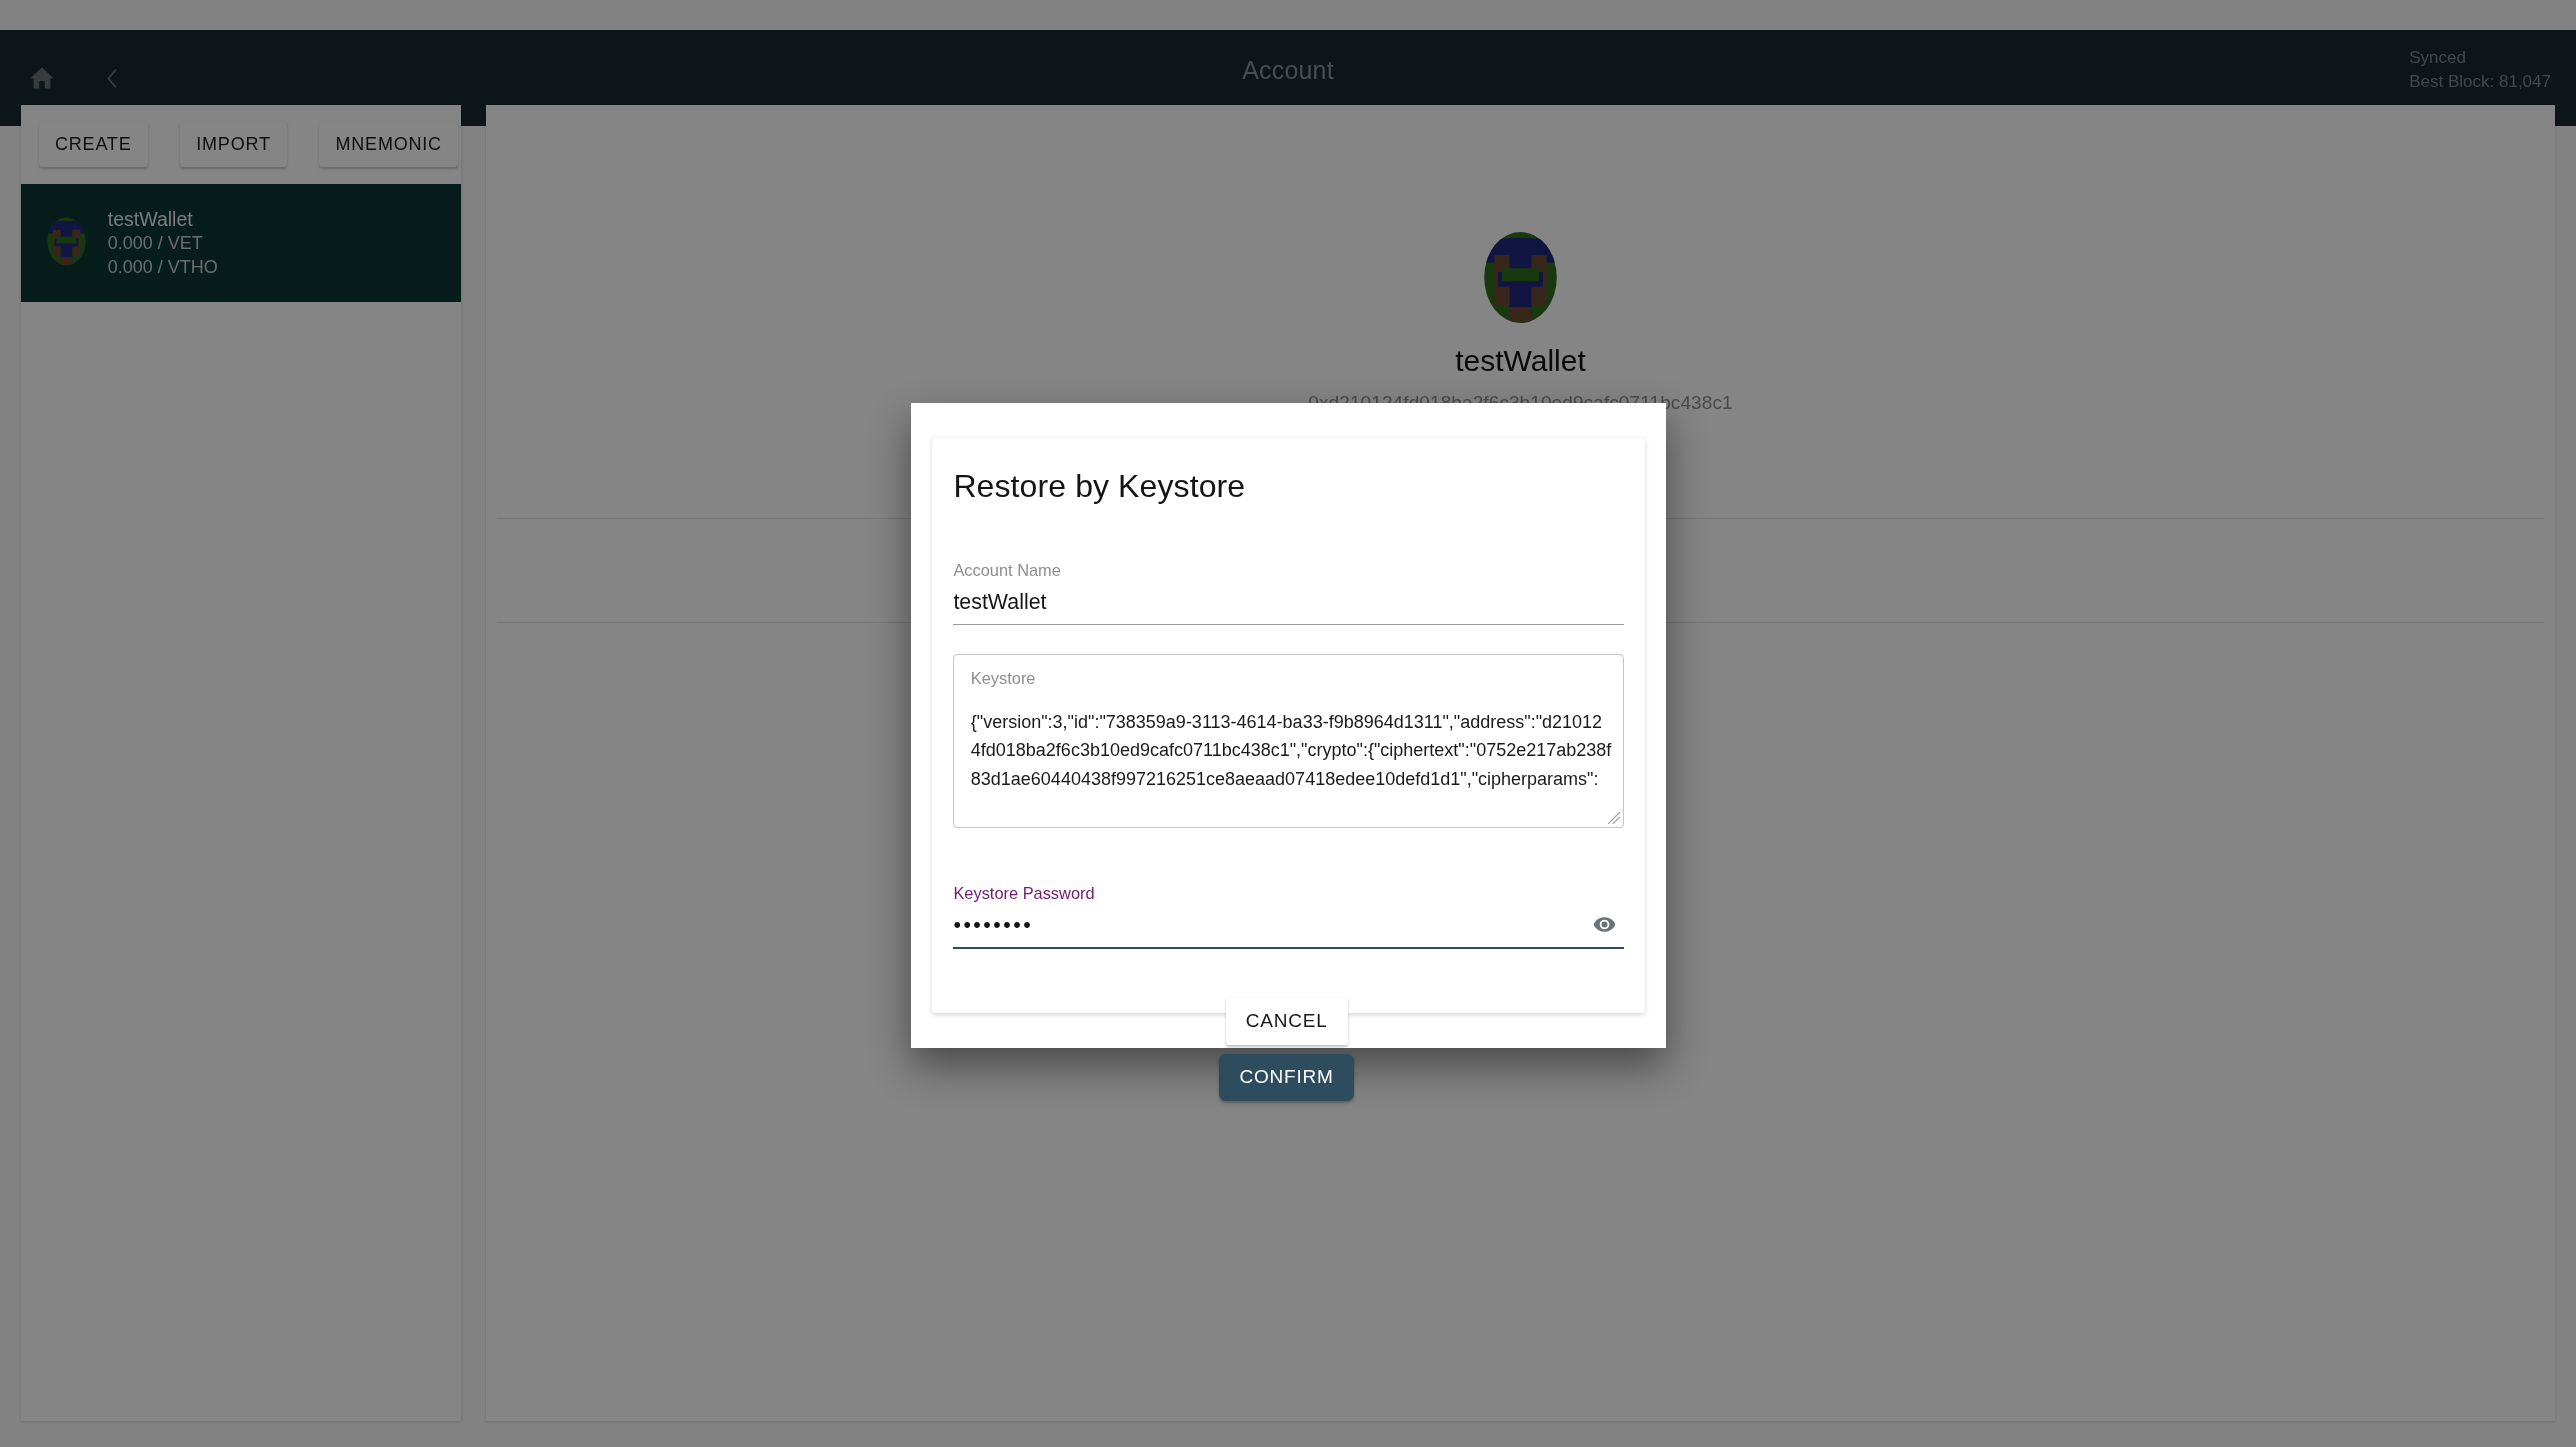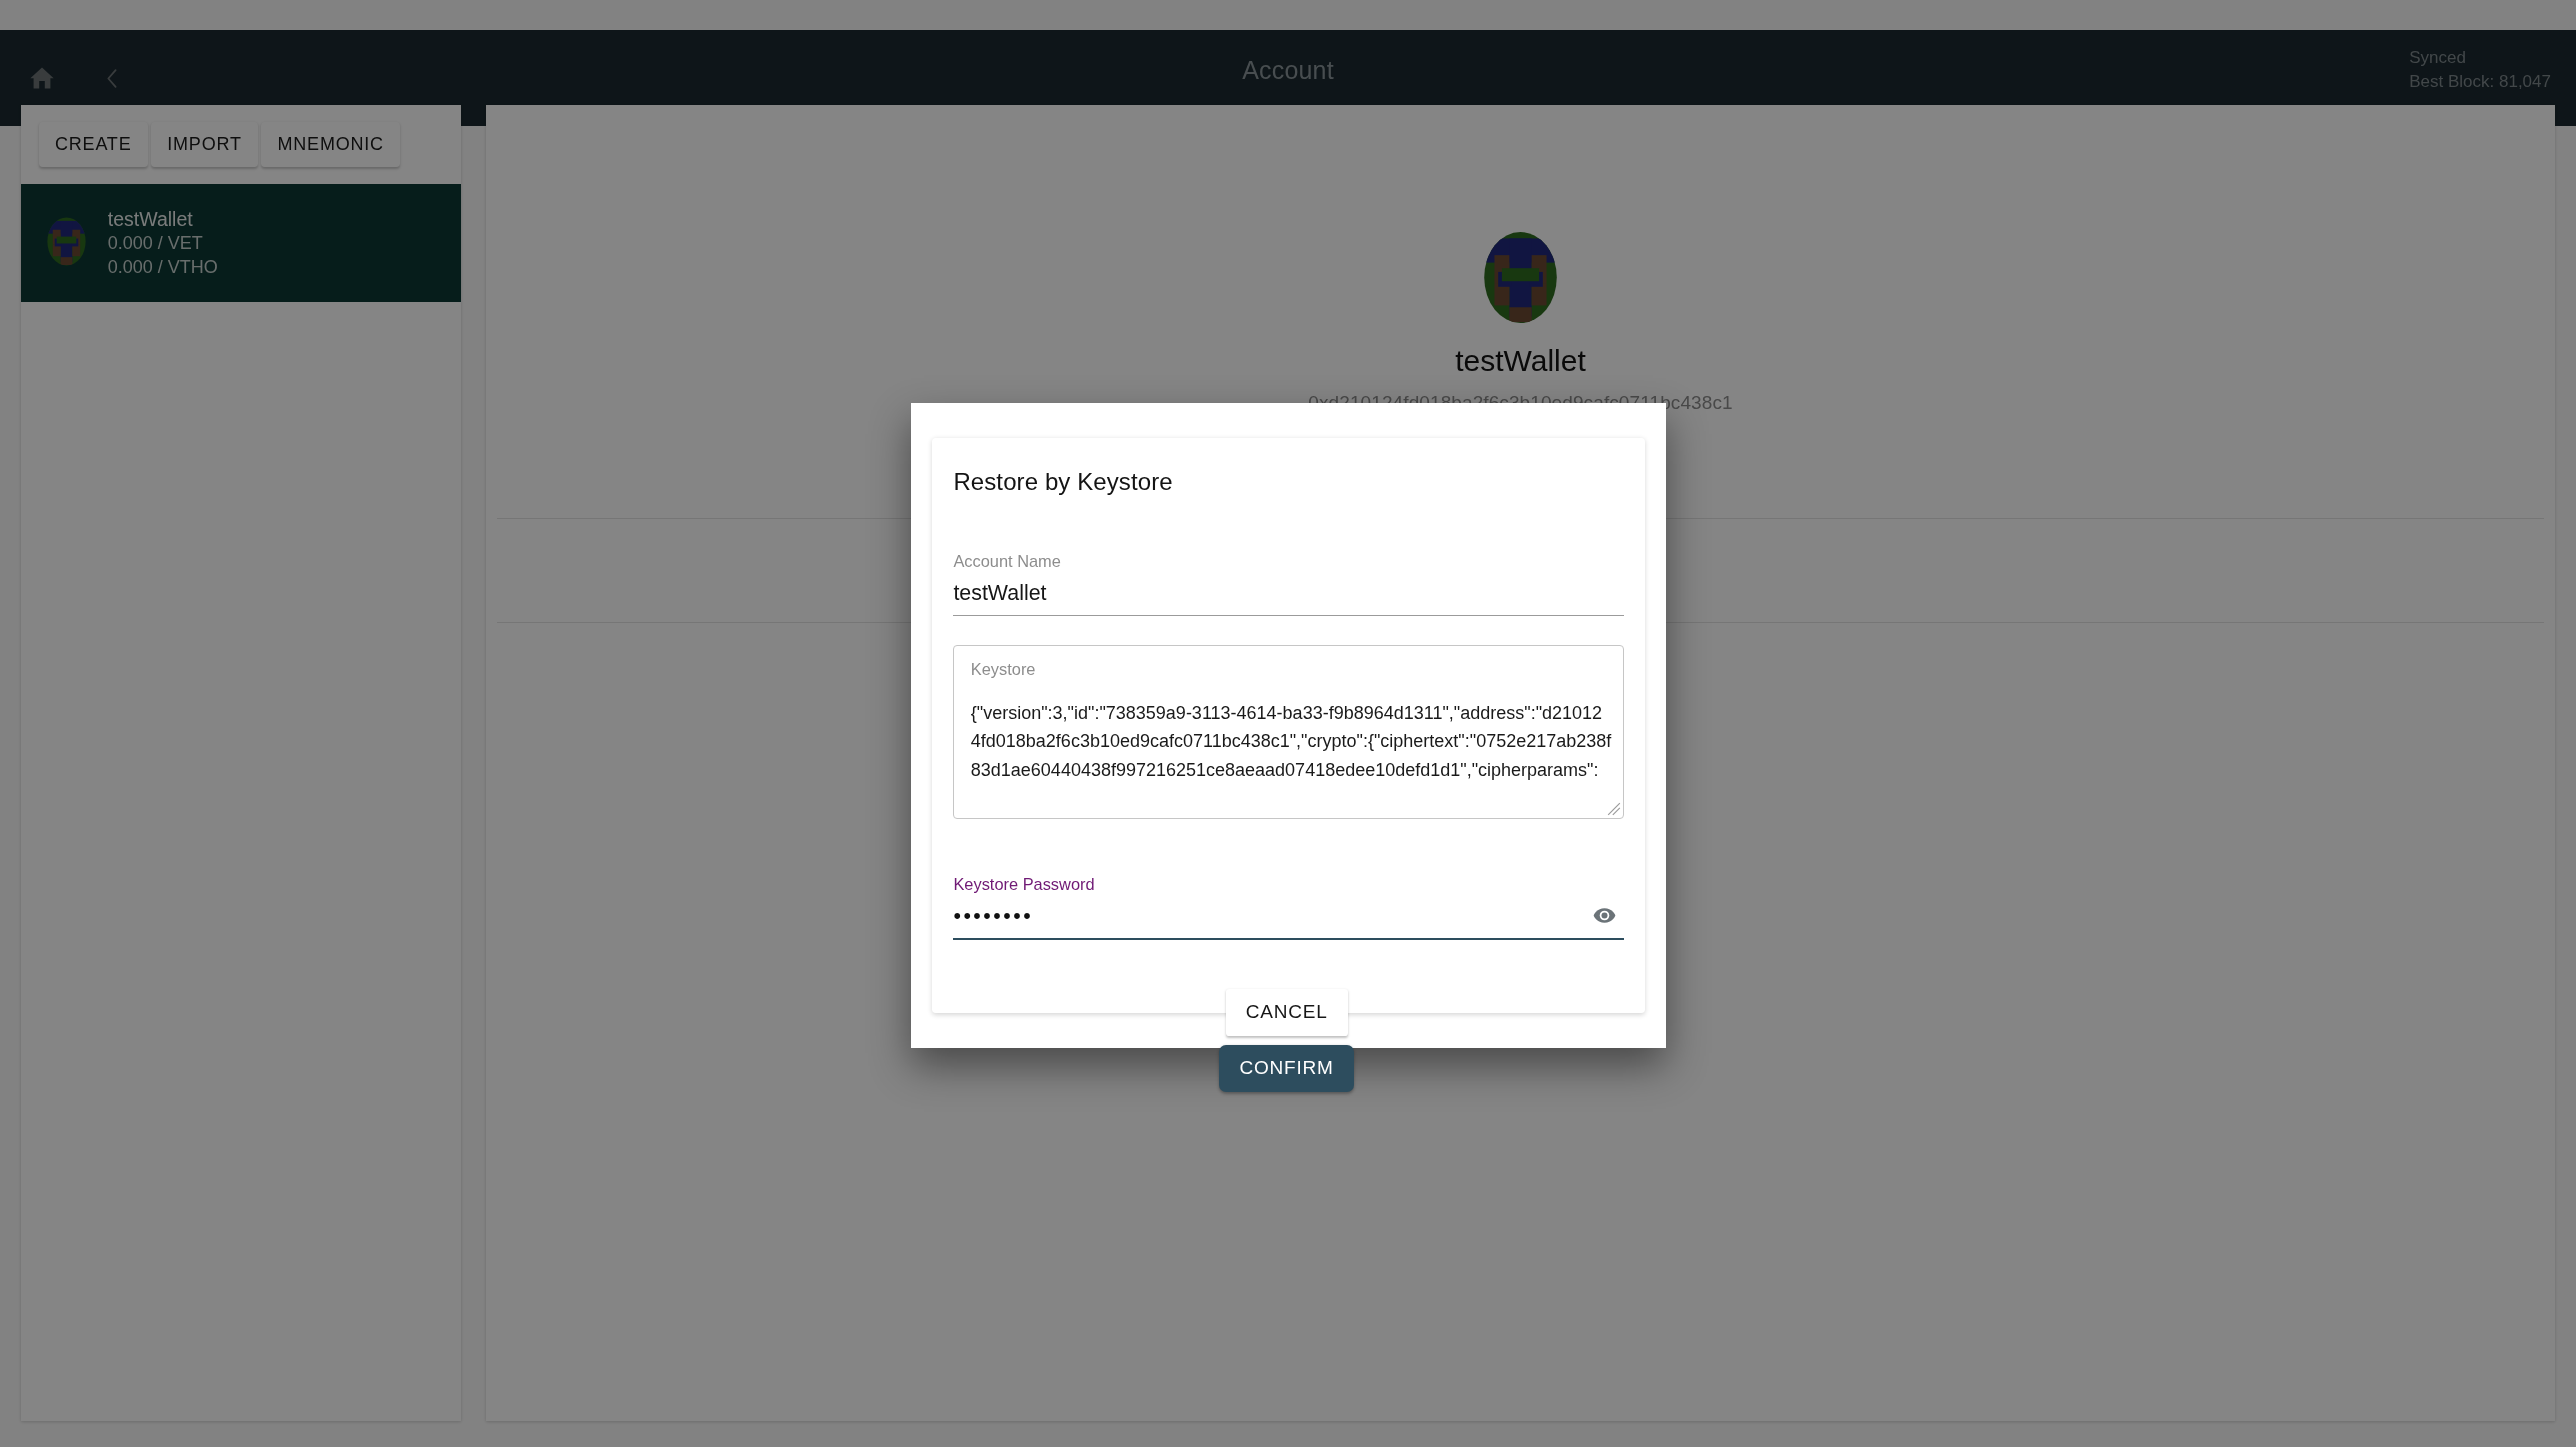--- a/index.html
+++ b/index.html
@@ -40,21 +40,21 @@
 
   
   .body { position: absolute; left: 0; top: 80px; width: 2576px; height: 1368px; }
 
   
   .sidebar {
     position: absolute; left: 21px; top: 25px; width: 440px; height: 1316px;
     background: #ffffff;
     box-shadow: 0 1.3px 3.1px rgba(0,0,0,.18);
   }
-  .sidebar-actions { display: flex; gap: 3px; padding: 17px 17.6px 14px 17.6px; }
+  .sidebar-actions { display: flex; gap: 32px; padding: 17px 17.6px 14px 17.6px; }
   .flat-btn {
     background: #ffffff; border: none; border-radius: 3.8px;
     box-shadow: 0 1.3px 2.5px rgba(0,0,0,.22);
     font-family: "Liberation Sans", sans-serif;
     font-size: 18px; letter-spacing: 0.8px; color: #1c1c1c;
     padding: 12px 16.4px; cursor: pointer; white-space: nowrap;
   }
   .wallet-list { margin-top: 2.5px; }
   .wallet-item {
     display: flex; align-items: center; gap: 16.4px;
@@ -96,21 +96,21 @@
     position: absolute; left: 911px; top: 403px; width: 755px; height: 645px;
     background: #ffffff;
     box-shadow: 0 17.6px 38px rgba(0,0,0,.45);
   }
   .modal-inner {
     position: absolute; left: 21px; top: 35px; width: 713px; height: 575px;
     background: #ffffff; border-radius: 3.8px;
     box-shadow: 0 1.3px 5px rgba(0,0,0,.16);
     padding: 30px 21.4px 0 21.4px;
   }
-  .modal-title { font-size: 24px; color: #141414; letter-spacing: 0.1px; }
+  .modal-title { font-size: 32px; color: #141414; letter-spacing: 0.1px; }
 
   .field { margin-top: 56px; position: relative; }
   .field-label { font-size: 16.4px; color: #8d8d8d; }
   .field-label.focused { color: #701a75; }
   .field-value {
     margin-top: 10px; font-size: 21.4px; color: #161616;
     padding-bottom: 8.8px; border-bottom: 1.3px solid #9b9b9b;
   }
   .field-value.focused { border-bottom: 2.5px solid #2d4d5e; color: #111; }
   .pw-dots { letter-spacing: 2.5px; font-size: 21.4px; }

